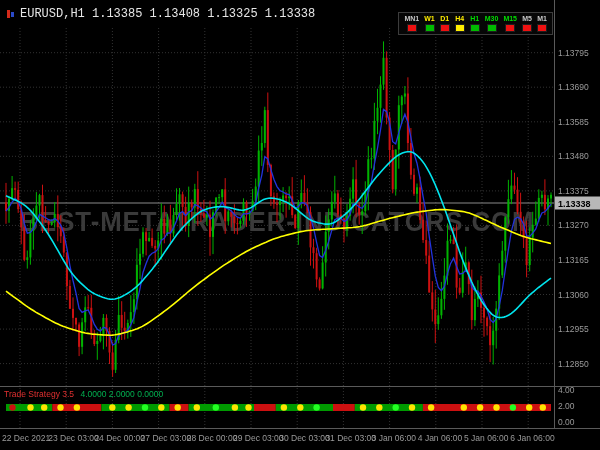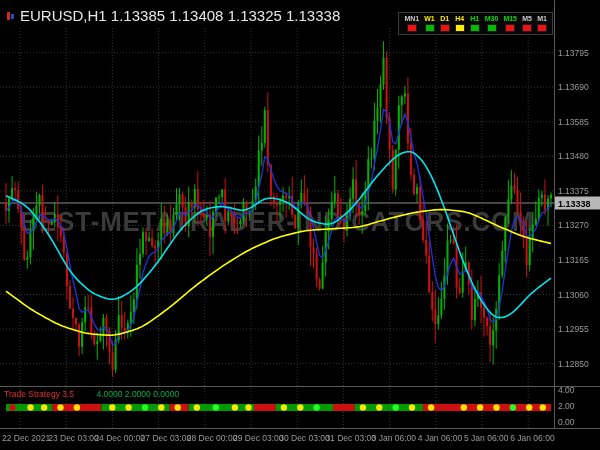--- a/index.html
+++ b/index.html
@@ -3,31 +3,31 @@
 <meta charset="utf-8">
 <style>
   html,body{margin:0;padding:0;background:#000;}
   body{width:600px;height:450px;overflow:hidden;font-family:"Liberation Sans",sans-serif;}
   #app{position:relative;width:600px;height:450px;background:#000;}
   #svg{position:absolute;left:0;top:0;}
   .grid{stroke:#323232;stroke-width:1;stroke-dasharray:1 2;}
   .tick{fill:#9a9a9a;font-size:8.5px;font-family:"Liberation Sans",sans-serif;}
   .tick-cur{fill:#000;font-size:9px;font-weight:bold;font-family:"Liberation Sans",sans-serif;}
   .wm{fill:#3a3a3a;font-size:27px;font-weight:bold;letter-spacing:1px;font-family:"Liberation Sans",sans-serif;}
-  .hdr{position:absolute;left:6px;top:7px;display:flex;align-items:center;gap:5px;color:#e6e6e6;font-size:15px;z-index:5;}
+  .hdr{position:absolute;left:6px;top:7px;display:flex;align-items:center;gap:5px;color:#e6e6e6;font-size:12px;z-index:5;font-family:Liberation Mono, monospace;}
   .hdr-icon{position:relative;width:9px;height:10px;display:inline-block;}
   .hdr-icon .b1{position:absolute;left:1px;top:1px;width:3px;height:8px;background:#d22a1a;}
   .hdr-icon .b2{position:absolute;left:5px;top:3px;width:3px;height:5px;background:#2a49c8;}
   #tf{position:absolute;top:12px;right:47px;background:#060606;border:1px solid #3c3c3c;padding:2px 5px;display:flex;gap:5px;z-index:5;}
   .tf-item{display:flex;flex-direction:column;align-items:center;gap:2px;cursor:pointer;}
   .tf-lb{font-size:7px;font-weight:bold;line-height:7px;}
   .tf-sq{width:8px;height:6px;border:1px solid #1e1e1e;display:block;}
   #ind-label{position:absolute;left:4px;top:389px;font-size:8.5px;z-index:5;white-space:nowrap;}
   #ind-label .nm{color:#e03030;}
-  #ind-label .vv{color:#00b050;margin-left:20px;}
+  #ind-label .vv{color:#00b050;margin-left:4px;}
 </style>
 </head>
 <body>
 
 <div id="app">
 
   <svg id="svg" width="600" height="450" viewBox="0 0 600 450">
     <g id="g-grid">
         <line x1="0" y1="52.7" x2="554" y2="52.7" class="grid"></line>
         <line x1="0" y1="87.2" x2="554" y2="87.2" class="grid"></line>

